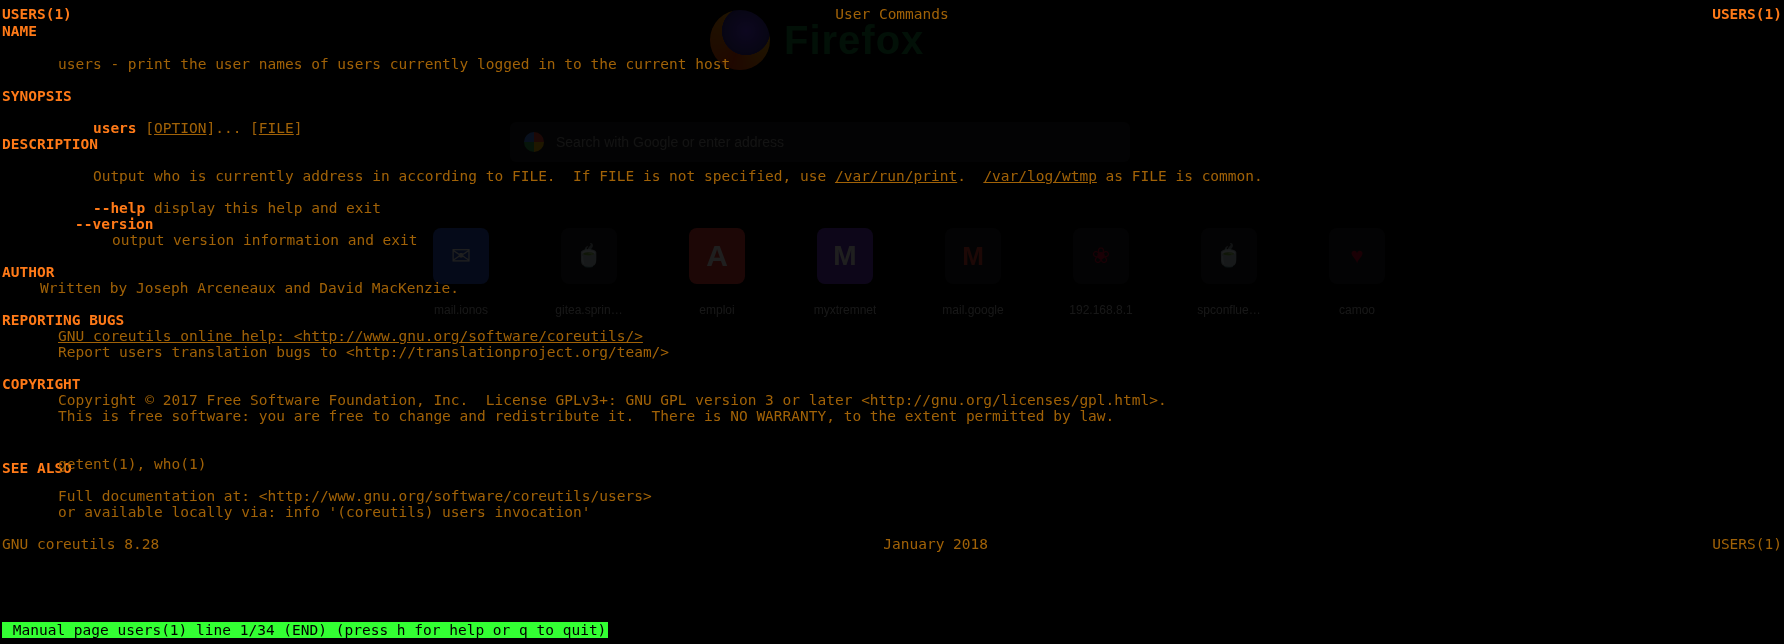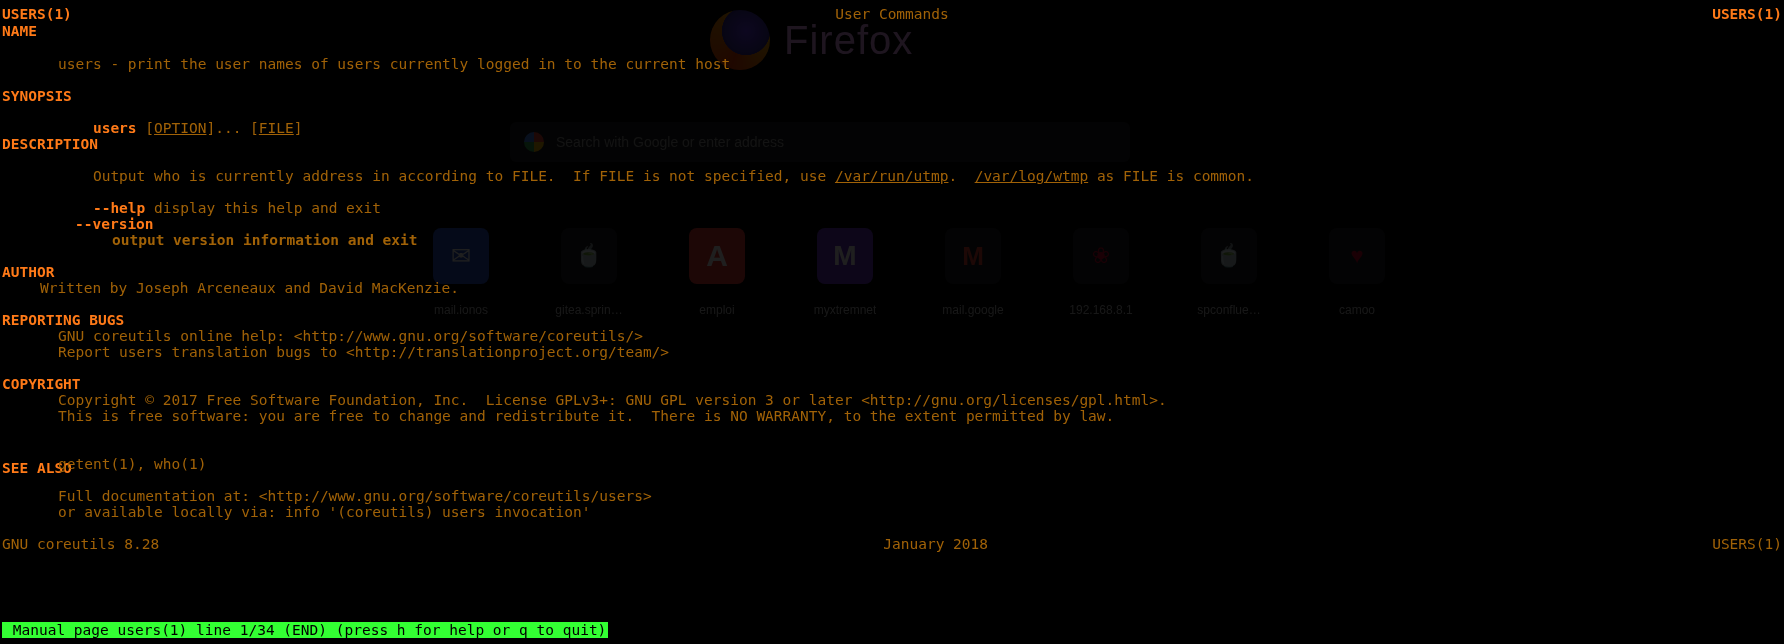--- a/index.html
+++ b/index.html
@@ -25,21 +25,21 @@
     position: absolute;
     left: 710px; top: 10px;
     display: flex; align-items: center; gap: 14px;
   }
   .ff-logo {
     width: 60px; height: 60px; border-radius: 50%;
     background:
       radial-gradient(circle at 60% 35%, #6a3eff 0%, #3b2e9c 45%, transparent 46%),
       conic-gradient(from 200deg at 50% 55%, #ff3d00 0deg, #ff8a00 120deg, #ffd400 200deg, #ff3d00 360deg);
   }
-  .ff-word { font-size: 40px; font-weight: 400; font-family: sans-serif; color: #f0abfc; letter-spacing: 1px; }
+  .ff-word { font-size: 40px; font-weight: 700; font-family: sans-serif; color: #15803d; letter-spacing: 1px; }
   .ff-search {
     position: absolute;
     left: 510px; top: 122px;
     width: 620px; height: 40px;
     background: #1d1d20; border-radius: 6px;
     display: flex; align-items: center; gap: 12px; padding: 0 14px;
     font-family: sans-serif;
   }
   .g-icon {
     width: 20px; height: 20px; border-radius: 50%;
@@ -124,35 +124,35 @@
 
   
   <div class="row orange bold" style="top:88px;">SYNOPSIS</div>
   <div class="row" style="top:104px; left:58px;">
     <span class="orange bold">users</span><span class="green"> [</span><span class="green u">OPTION</span><span class="green">]... [</span><span class="green u">FILE</span><span class="green">]</span>
   </div>
 
   
   <div class="row orange bold" style="top:136px;">DESCRIPTION</div>
   <div class="row green" style="top:152px; left:58px;">
-    <span>Output who is currently address in according to FILE.  If FILE is not specified, use </span><span class="u">/var/run/utmp</span><span>.  </span><span class="u">/var/log/wtmp</span><span> as FILE is common.</span>
+    <span>Output who is currently address in according to FILE.  If FILE is not specified, use </span><span class="u">/var/run/print</span><span>.  </span><span class="u">/var/log/wtmp</span><span> as FILE is common.</span>
   </div>
   <div class="row" style="top:184px; left:58px;">
     <span class="orange bold">--help</span><span class="green"> display this help and exit</span>
   </div>
   <div class="row orange bold" style="top:216px; left:58px;margin-left:17px;">--version</div>
-  <div class="row green" style="top:232px; left:112px;font-weight:bold;">output version information and exit</div>
+  <div class="row green" style="top:232px; left:112px;">output version information and exit</div>
 
   
   <div class="row orange bold" style="top:264px;">AUTHOR</div>
   <div class="row green" style="top:280px; left:40px;">Written by Joseph Arceneaux and David MacKenzie.</div>
 
   
   <div class="row orange bold" style="top:312px;">REPORTING BUGS</div>
-  <div class="row green" style="top:328px; left:58px;">GNU coreutils online help: &lt;http://www.gnu.org/software/coreutils/&gt;</div>
+  <div class="row green" style="top:328px; left:58px;text-decoration:underline;">GNU coreutils online help: &lt;http://www.gnu.org/software/coreutils/&gt;</div>
   <div class="row green" style="top:344px; left:58px;">Report users translation bugs to &lt;http://translationproject.org/team/&gt;</div>
 
   
   <div class="row orange bold" style="top:376px;">COPYRIGHT</div>
   <div class="row green" style="top:392px; left:58px;">Copyright © 2017 Free Software Foundation, Inc.  License GPLv3+: GNU GPL version 3 or later &lt;http://gnu.org/licenses/gpl.html&gt;.</div>
   <div class="row green" style="top:408px; left:58px;">This is free software: you are free to change and redistribute it.  There is NO WARRANTY, to the extent permitted by law.</div>
 
   
   <div class="row orange bold" style="top:440px;margin-top:20px;">SEE ALSO</div>
   <div class="row green" style="top:456px; left:58px;">getent(1), who(1)</div>

